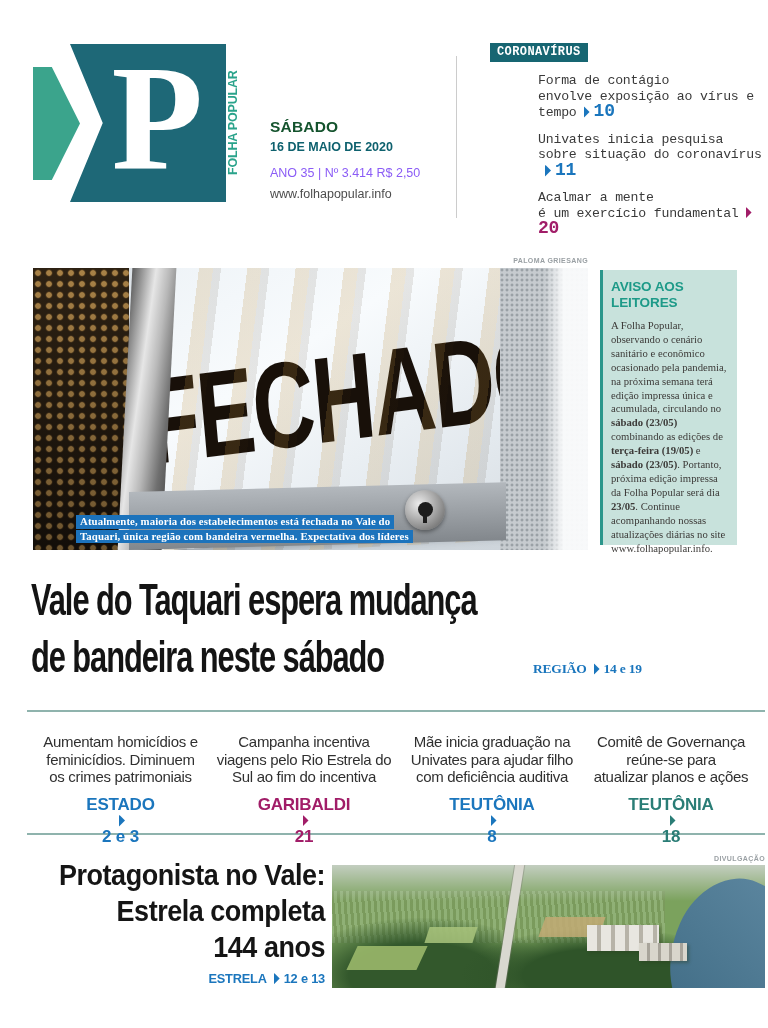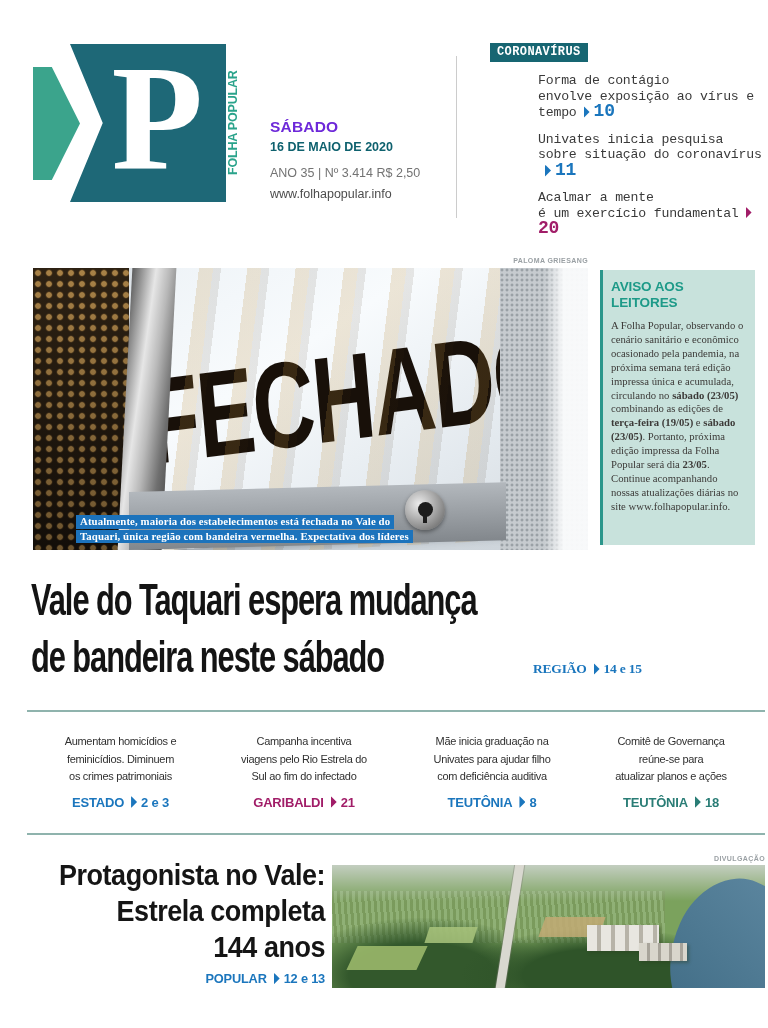--- a/index.html
+++ b/index.html
@@ -17,23 +17,23 @@
     clip-path:polygon(0 0, 40% 0, 100% 50%, 40% 100%, 0 100%); }
   .logo-square { left:70px; top:44px; width:156px; height:158px; background:#1e6877;
     clip-path:polygon(0 0, 100% 0, 100% 100%, 0 100%, 21% 50%); }
   .logo-p { position:absolute; left:56%; top:47%; transform:translate(-50%,-50%);
     font-family:"Liberation Serif", serif; font-weight:bold; font-size:150px;
     line-height:1; color:#ffffff; }
   .logo-vertical { left:226px; top:44px; width:24px; height:158px;
     writing-mode:vertical-rl; transform:rotate(180deg);
     font-weight:bold; font-size:12.5px; letter-spacing:-0.2px; color:#2aa38b;
     text-align:center; white-space:nowrap; }
-  .mast-day  { left:270px; top:118px; font-size:15.5px; font-weight:bold; color:#6d28d9; letter-spacing:0.2px; }
+  .mast-day  { left:270px; top:118px; font-size:15.5px; font-weight:bold; color:#14532d; letter-spacing:0.2px; }
   .mast-date { left:270px; top:140px; font-size:12.5px; font-weight:bold; color:#0e616e; }
-  .mast-edition { left:270px; top:166px; font-size:12.5px; color:#737373; }
+  .mast-edition { left:270px; top:166px; font-size:12.5px; color:#8b5cf6; }
   .mast-site    { left:270px; top:187px; font-size:12.5px; color:#4d4d4d; }
   .mast-divider { left:456px; top:56px; width:1px; height:162px; background:#cccccc; }
 
   
   .cv { left:490px; top:42px; width:272px;font-family:Liberation Mono, monospace; }
   .cv-badge { display:inline-block; background:#176672; color:#ffffff;
     font-size:12px; font-weight:bold; letter-spacing:0.4px; padding:2px 7px 3px; }
   .cv-list { margin-top:11px; }
   .cv-item { margin-bottom:11px; font-size:13.2px; line-height:15.5px;
     color:#3a3a3a; letter-spacing:-0.2px;margin-left:48px; }
@@ -81,21 +81,21 @@
     background:radial-gradient(circle at 35% 35%, #ececec, #9b9b9b 55%, #585858);
     box-shadow:0 2px 4px rgba(0,0,0,0.4); }
   .p1-keyhole { width:15px; height:15px; border-radius:50%; background:#1c1c1c; margin:12px auto 0; }
   .p1-slot { width:4px; height:9px; background:#1c1c1c; margin:-3px auto 0; }
   .p1-caption { position:absolute; left:2px; bottom:6px;padding-left:41px; }
   .p1-caption span { display:table; background:#1c73bc; color:#ffffff;
     font-family:"Liberation Serif", serif; font-weight:bold; font-size:10.8px;
     line-height:12.5px; padding:0 4px 1px; margin-bottom:1px; letter-spacing:0.1px; }
 
   
-  .aviso { left:600px; top:270px; width:155px; height:275px;
+  .aviso { left:600px; top:270px; width:137px; height:275px;
     background:#c8e2dc; border-left:3px solid #2b968b; padding:9px 8px 0 8px; }
   .aviso-title { color:#1d9a88; font-weight:bold; font-size:13.5px;
     line-height:1.15; letter-spacing:-0.1px; margin-bottom:9px; }
   .aviso-body { font-family:"Liberation Serif", serif; font-size:10.7px;
     line-height:13.9px; color:#3c3a38; }
   .aviso-body .b { font-weight:bold; }
 
   
   .hero-line { font-size:44px; font-weight:bold; letter-spacing:-1.5px; color:#141414;
     line-height:1; white-space:nowrap; transform:scaleX(0.70); transform-origin:left top; }
@@ -103,22 +103,22 @@
   .hero-l2 { left:31px; top:635px; }
   .kicker { display:flex; align-items:center; font-weight:bold; letter-spacing:-0.2px; }
   .hero-kicker { left:533px; top:661px; font-size:13.5px;font-family:Liberation Serif, serif; }
 
   
   .rule { left:27px; width:738px; height:2px; background:#8fb3ad; }
   .rule-top { top:710px; } .rule-bottom { top:833px; }
 
   
   .tz { top:733px; text-align:center; color:#303030; }
-  .tz-text { font-size:11px; line-height:17.5px; letter-spacing:-0.3px; }
-  .tz-row { margin-top:9px; font-size:13px; justify-content:center; }
+  .tz-text { font-size:15px; line-height:17.5px; letter-spacing:-0.3px; }
+  .tz-row { margin-top:9px; font-size:17px; justify-content:center;flex-direction:column; }
   .tz1 { left:33px;  width:175px; }
   .tz2 { left:213px; width:182px; }
   .tz3 { left:403px; width:178px; }
   .tz4 { left:585px; width:172px; }
 
   
   .bh { left:33px; top:858px; width:292px; text-align:right;
     font-size:29px; font-weight:bold; line-height:1.24; letter-spacing:-0.5px;
     color:#151515; transform:scaleX(0.93); transform-origin:right top; }
   .bh-row { left:33px; top:971px; width:292px; justify-content:flex-end; font-size:12.8px; }
@@ -211,39 +211,39 @@
       <span>LEITORES</span>
     </div>
     <p class="aviso-body"><span>A Folha Popular, observando o cenário sanitário e econômico ocasionado pela pandemia, na próxima semana terá edição impressa única e acumulada, circulando no </span><span class="b">sábado (23/05)</span><span> combinando as edições de </span><span class="b">terça-feira (19/05)</span><span> e </span><span class="b">sábado (23/05)</span><span>. Portanto, próxima edição impressa da Folha Popular será dia </span><span class="b">23/05</span><span>. Continue acompanhando nossas atualizações diárias no site www.folhapopular.info.</span></p>
   </div>
 
   <h1 class="abs hero-line hero-l1">Vale do Taquari espera mudança</h1>
   <h1 class="abs hero-line hero-l2">de bandeira neste sábado</h1>
   <div class="abs kicker hero-kicker t-blue">
     <span>REGIÃO</span>
     <span class="arw c-blue"></span>
-    <span>14 e 15</span>
+    <span>14 e 19</span>
   </div>
 
   <div class="abs rule rule-top"></div>
   <div class="abs rule rule-bottom"></div>
 
   <div class="abs tz tz1">
     <div class="tz-text">
       <span>Aumentam homicídios e</span><br><span>feminicídios. Diminuem</span><br><span>os crimes patrimoniais</span>
     </div>
     <div class="tz-row kicker t-blue">
       <span>ESTADO</span>
       <span class="arw c-blue"></span>
       <span>2 e 3</span>
     </div>
   </div>
   <div class="abs tz tz2">
     <div class="tz-text">
-      <span>Campanha incentiva</span><br><span>viagens pelo Rio Estrela do</span><br><span>Sul ao fim do infectado</span>
+      <span>Campanha incentiva</span><br><span>viagens pelo Rio Estrela do</span><br><span>Sul ao fim do incentiva</span>
     </div>
     <div class="tz-row kicker t-mag">
       <span>GARIBALDI</span>
       <span class="arw c-mag"></span>
       <span>21</span>
     </div>
   </div>
   <div class="abs tz tz3">
     <div class="tz-text">
       <span>Mãe inicia graduação na</span><br><span>Univates para ajudar filho</span><br><span>com deficiência auditiva</span>
@@ -264,21 +264,21 @@
       <span>18</span>
     </div>
   </div>
 
   <h2 class="abs bh">
     <span>Protagonista no Vale:</span><br>
     <span>Estrela completa</span><br>
     <span>144 anos</span>
   </h2>
   <div class="abs kicker bh-row t-blue">
-    <span>POPULAR</span>
+    <span>ESTRELA</span>
     <span class="arw c-blue"></span>
     <span>12 e 13</span>
   </div>
   <div class="abs credit2">DIVULGAÇÃO</div>
   <div class="abs photo2">
     <div class="p2-texture"></div>
     <div class="p2-haze"></div>
     <div class="p2-forest1"></div>
     <div class="p2-forest2"></div>
     <div class="p2-patch1"></div>

